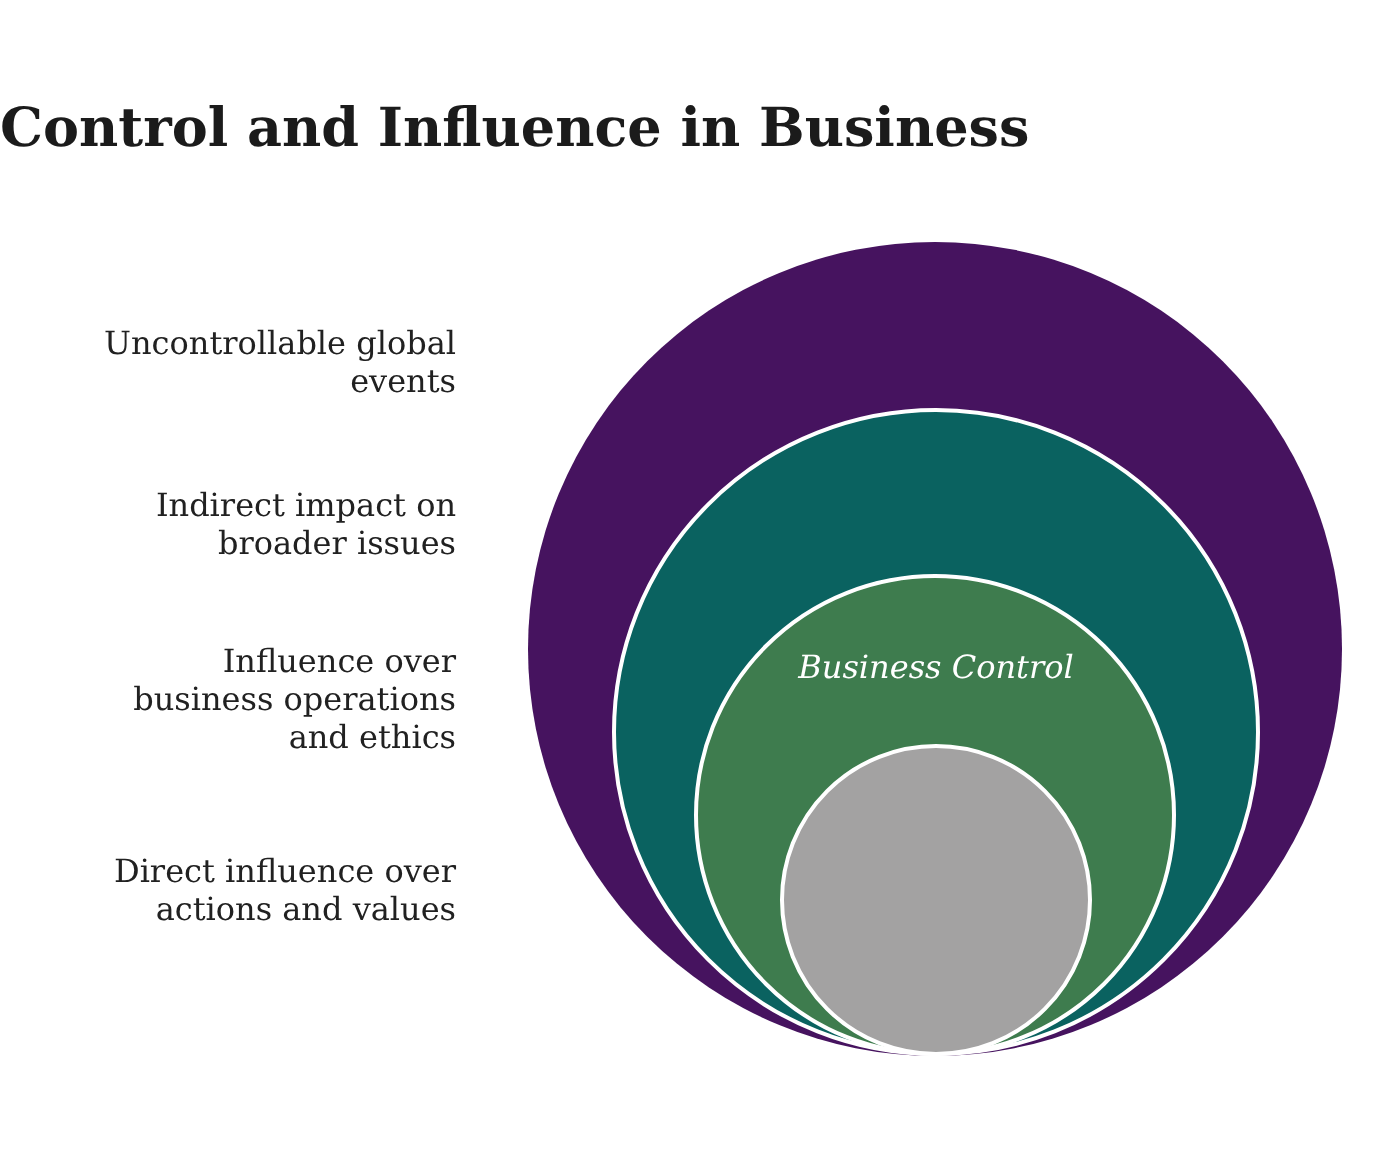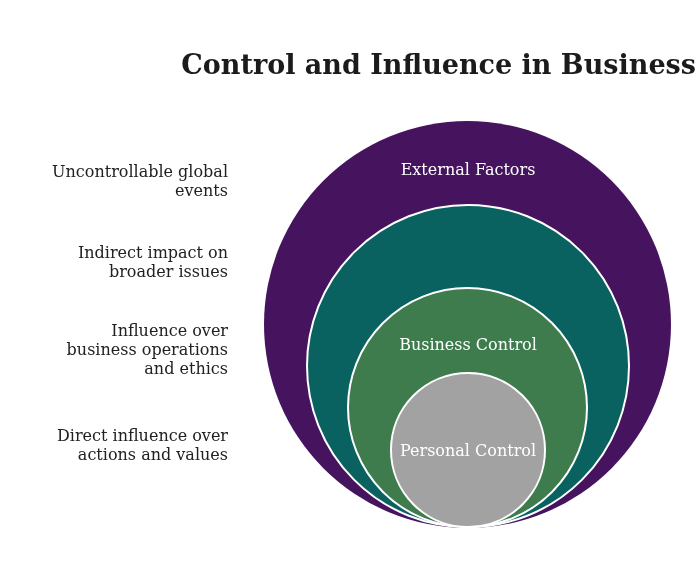--- a/index.html
+++ b/index.html
@@ -8,21 +8,21 @@
     width: 696px;
     height: 577px;
     background: #ffffff;
     overflow: hidden;
     font-family: "DejaVu Serif", serif;
   }
   .title {
     position: absolute;
     left: 0; top: 49px;
     width: 100%;
-    text-align: right;
+    text-align: left;
     font-size: 27px;
     font-weight: bold;
     color: #1b1b1b;
     line-height: 1.15;
   }
   .circle {
     position: absolute;
     border-radius: 50%;
     box-sizing: border-box;
   }
@@ -35,21 +35,21 @@
     left: 318px;
     width: 300px;
     text-align: center;
     font-size: 16px;
     color: #ffffff;
     z-index: 5;
     line-height: 19px;
   }
   .ring-label-0 { top: 160px; }
   .ring-label-1 { top: 243px; }
-  .ring-label-2 { top: 335px; }
+  .ring-label-2 { top: 324px; font-style: italic; }
   .ring-label-3 { top: 441px; }
   .side-label {
     position: absolute;
     right: 468px;
     width: 240px;
     text-align: right;
     font-size: 16px;
     line-height: 19px;
     color: #212121;
     white-space: pre-line;
@@ -64,23 +64,21 @@
 
 <div class="canvas">
 
   <div class="title">Control and Influence in Business</div>
 
   <div class="circle ring-0"></div>
   <div class="circle ring-1"></div>
   <div class="circle ring-2"></div>
   <div class="circle ring-3"></div>
 
-  <div class="ring-label ring-label-0">External Factors</div>
   <div class="ring-label ring-label-2">Business Control</div>
-  <div class="ring-label ring-label-3">Personal Control</div>
 
   <div class="side-label side-label-0">Uncontrollable global
 events</div>
   <div class="side-label side-label-1">Indirect impact on
 broader issues</div>
   <div class="side-label side-label-2">Influence over
 business operations
 and ethics</div>
   <div class="side-label side-label-3">Direct influence over
 actions and values</div>

